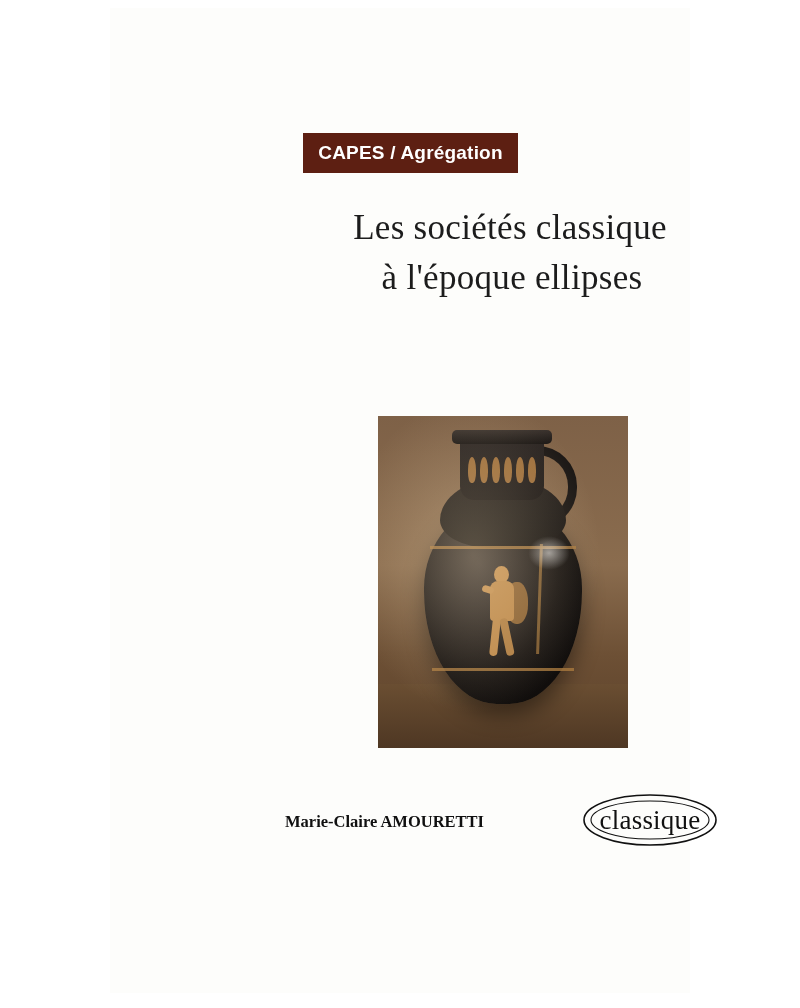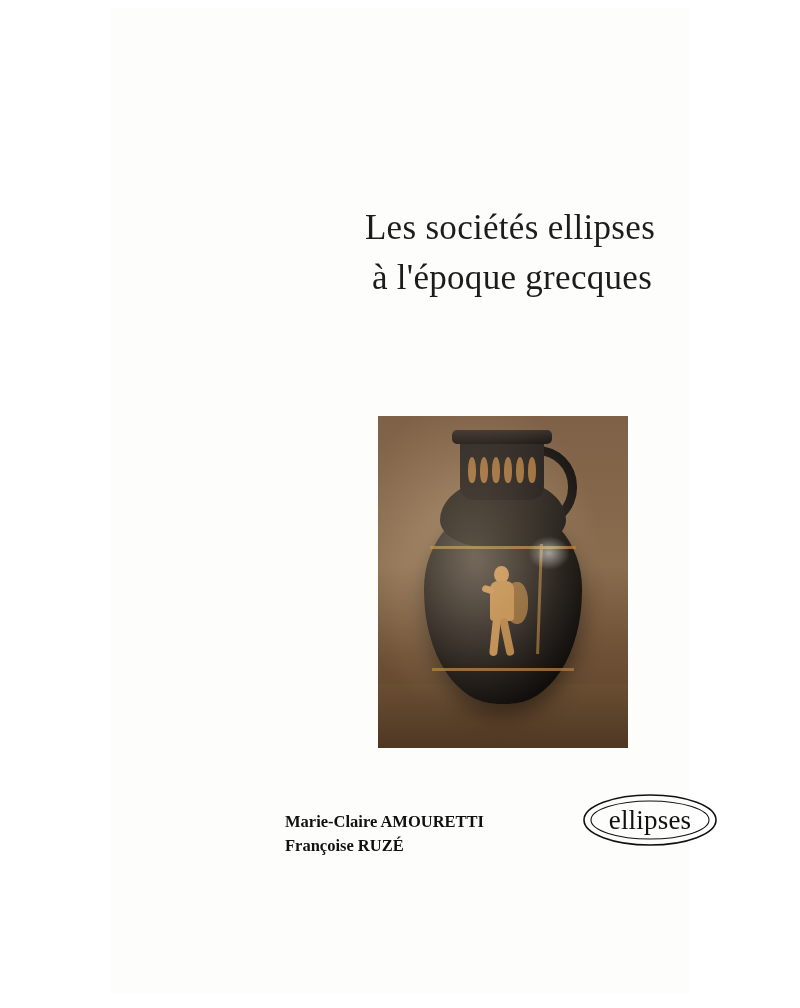--- a/index.html
+++ b/index.html
@@ -272,24 +272,27 @@
     color: #111111;
     letter-spacing: 0.2px;
   }
 </style>
 </head>
 <body>
 
 <div class="page">
   <div class="cover">
 
+    <div class="banner">
+      <span class="banner-label">CAPES / Agrégation</span>
+    </div>
 
     <div class="title-block">
-      <span class="title-line-1">Les sociétés ellipses</span>
-      <span class="title-line-3">à l'époque grecques</span>
+      <span class="title-line-1">Les sociétés classique</span>
+      <span class="title-line-3">à l'époque ellipses</span>
     </div>
 
     <div class="photo">
       <div class="photo-bg"></div>
       <div class="table-edge"></div>
       <div class="vase-handle"></div>
       <div class="vase-body"></div>
       <div class="vase-shoulder"></div>
       <div class="vase-neck"></div>
       <div class="vase-rim"></div>
@@ -311,25 +314,24 @@
         <div class="fig-arm"></div>
         <div class="fig-leg-a"></div>
         <div class="fig-leg-b"></div>
       </div>
       <div class="highlight"></div>
       <div class="photo-shadow"></div>
     </div>
 
     <div class="authors">
       <span class="author-line">Marie-Claire AMOURETTI</span>
-      <span class="author-line">Françoise RUZÉ</span>
     </div>
 
     <div class="logo">
       <svg width="140" height="68" viewBox="0 0 140 68">
         <ellipse cx="70" cy="34" rx="66" ry="25" fill="none" stroke="#111111" stroke-width="1.6"></ellipse>
         <ellipse cx="70" cy="34" rx="59" ry="19" fill="none" stroke="#111111" stroke-width="1.1"></ellipse>
       </svg>
-      <div class="logo-text">ellipses</div>
+      <div class="logo-text">classique</div>
     </div>
 
   </div>
 </div>
 
 </body></html>

